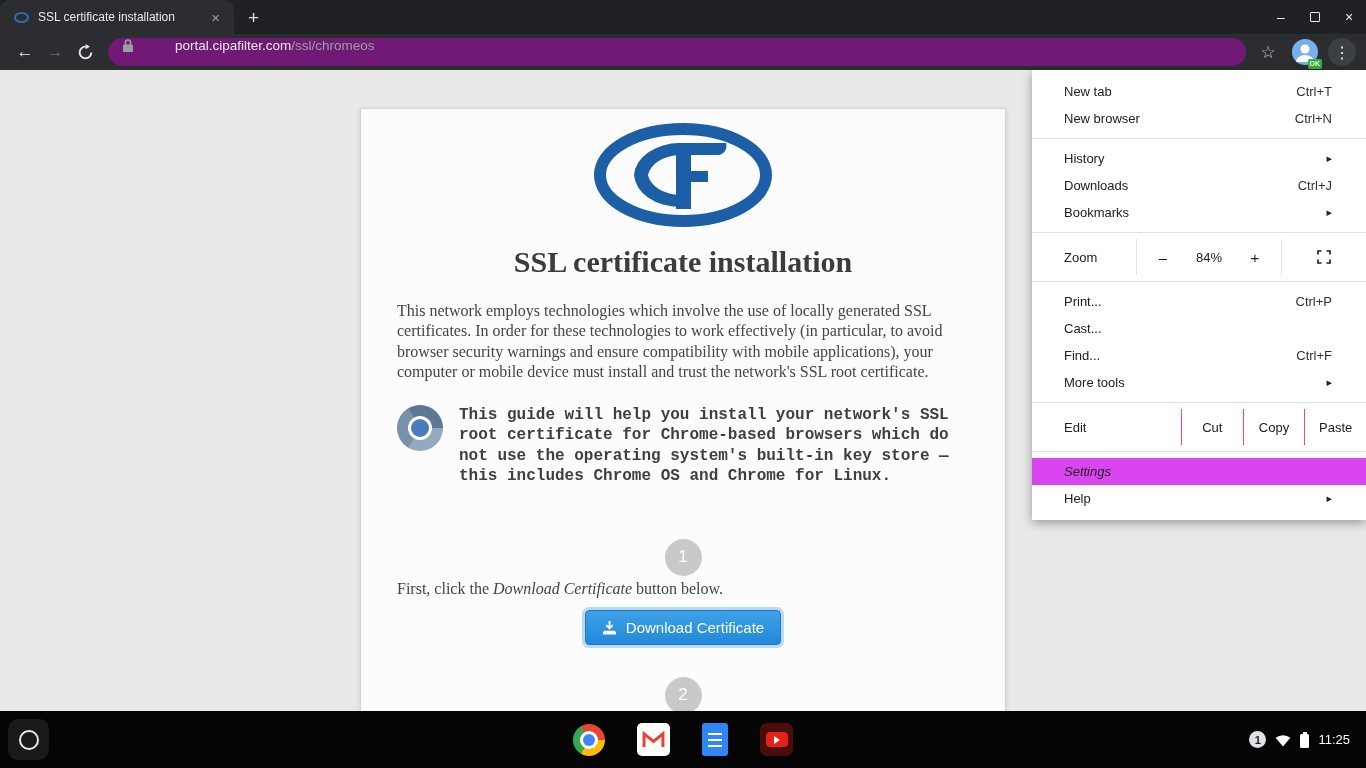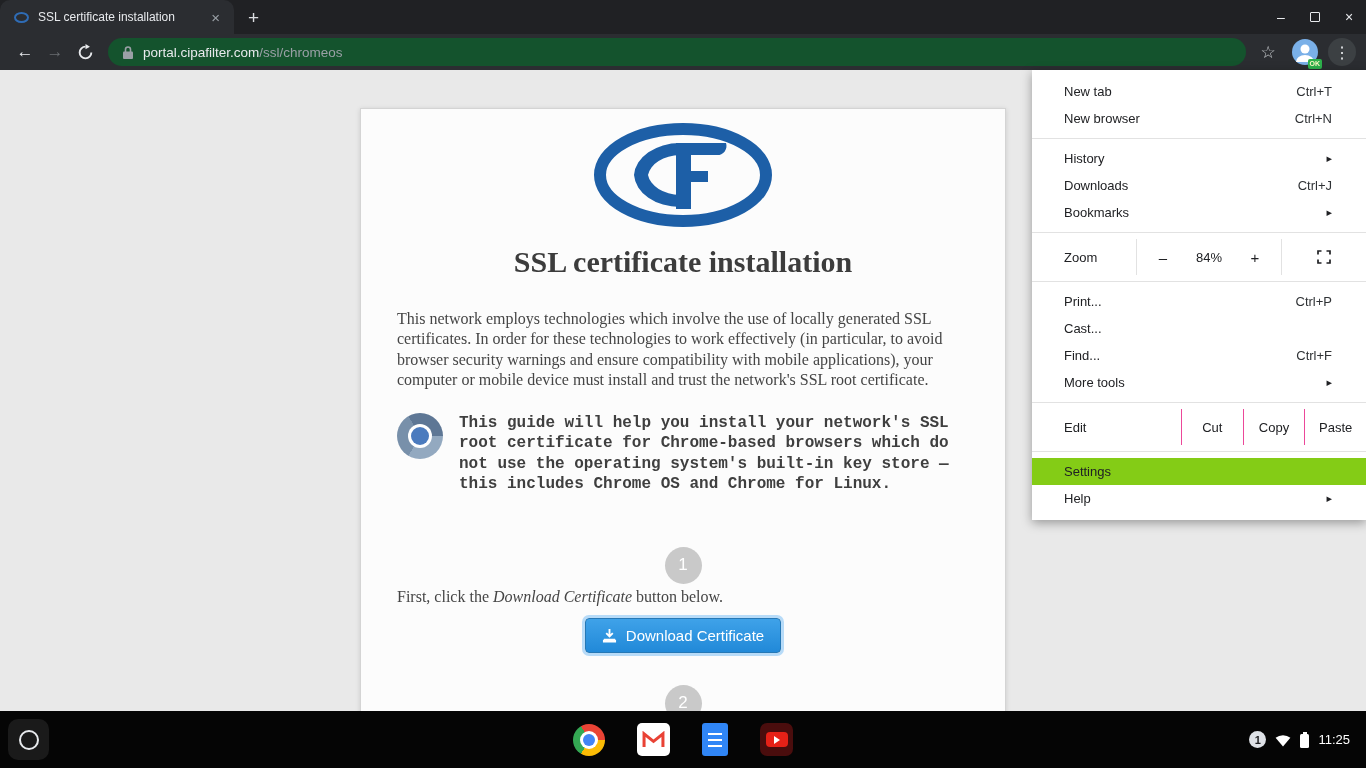--- a/index.html
+++ b/index.html
@@ -18,56 +18,56 @@
   .tab-close { color:#9aa0a6; font-size:15px; line-height:1; padding:2px 4px; }
   .newtab-btn { color:#dadce0; font-size:19px; padding:0 14px; line-height:1; }
   .win-controls { margin-left:auto; display:flex; align-items:center; height:100%; }
   .win-btn { width:34px; height:100%; display:flex; align-items:center; justify-content:center; color:#e8eaed; font-size:14px; }
   .win-restore-glyph { width:10px; height:10px; border:1.5px solid #e8eaed; border-radius:1px; }
 
   
   .toolbar { position:absolute; top:34px; left:0; width:100%; height:36px; background:#2b2d31; display:flex; align-items:center; padding:0 10px; z-index:5; }
   .nav-btn { width:30px; height:30px; display:flex; align-items:center; justify-content:center; font-size:17px; color:#e8eaed; border-radius:50%; }
   .nav-btn.disabled { color:#696d71; }
-  .omnibox { flex:1; height:28px; margin:0 8px; background:#14532d; border-radius:14px; display:flex; align-items:center; padding:0 14px; min-width:0; }
+  .omnibox { flex:1; height:28px; margin:0 8px; background:#701a75; border-radius:14px; display:flex; align-items:flex-start; padding:0 14px; min-width:0;gap:32px; }
   .url { font-size:13.5px; white-space:nowrap; overflow:hidden; margin-left:9px; }
   .url-domain { color:#e8eaed; }
   .url-path { color:#9aa0a6; }
   .toolbar-right { display:flex; align-items:center; gap:6px; }
   .star-btn { color:#c7cacd; font-size:17px; width:28px; height:28px; display:flex; align-items:center; justify-content:center; }
   .avatar { position:relative; width:26px; height:26px; margin:0 4px; }
   .avatar-badge { position:absolute; right:-4px; bottom:-4px; background:#2db14b; color:#fff9c4; font-size:7px; font-weight:bold; padding:1px 2px; border-radius:2px; line-height:1.2; }
   .menu-btn { width:28px; height:28px; border-radius:50%; background:#3c4043; color:#e8eaed; display:flex; align-items:center; justify-content:center; font-size:16px; }
 
   
   .menu { position:absolute; top:70px; right:0; width:334px; background:#fff; box-shadow:0 3px 10px rgba(0,0,0,.35); padding:8px 0; z-index:20; color:#202124; }
   .mi { height:27px; display:flex; align-items:center; padding:0 34px 0 32px; font-size:13px; }
   .mi-label { flex:1; }
   .mi-shortcut { color:#2f3235; }
   .mi-arrow { color:#202124; font-size:11px; }
-  .mi.highlighted { background:#84cc16; }
+  .mi.highlighted { background:#d946ef;font-style:italic; }
   .menu-sep { height:1px; background:#e2e2e2; margin:6px 0; }
   .menu-row { display:flex; height:36px; font-size:13px; }
   .zoom-label-cell { width:104px; display:flex; align-items:center; padding-left:32px; }
   .zoom-mid-cell { width:146px; border-left:1px solid #e2e2e2; border-right:1px solid #e2e2e2; display:flex; align-items:center; justify-content:space-between; padding:0 15px; }
   .zoom-btn { background:none; border:none; font-size:15px; color:#202124; width:22px; text-align:center; font-family:inherit; }
   .zoom-level { font-size:13px; }
   .zoom-fs-cell { flex:1; display:flex; align-items:center; justify-content:center; }
   .edit-label-cell { width:149px; display:flex; align-items:center; padding-left:32px; }
   .edit-btn-cell { flex:1; border-left:1px solid #ec4899; display:flex; align-items:center; justify-content:center; }
 
   
   .card {
     position:absolute; left:360px; top:108px; width:646px; height:640px;
     background:#fcfcfc; border:1px solid #d4d4d4; box-shadow:0 1px 5px rgba(0,0,0,.13);
     font-family:"Liberation Serif", serif; color:#454545; padding:0 36px; z-index:1;
   }
   .logo-wrap { text-align:center; margin-top:14px; }
   .page-title { font-family:"Liberation Serif", serif; font-weight:bold; font-size:30px; color:#3c3c3c; text-align:center; margin-top:14px; }
-  .intro { font-size:16px; line-height:1.28; margin-top:30px; }
+  .intro { font-size:16px; line-height:1.28; margin-top:22px; }
   .guide { display:flex; gap:16px; align-items:flex-start; margin-top:22px; }
   .guide-icon { width:46px; height:46px; flex:0 0 46px; border-radius:50%; position:relative;
     background:conic-gradient(from -30deg, #5e7795 0 120deg, #93a9c0 0 240deg, #7890aa 0 360deg); }
   .guide-icon::before { content:""; position:absolute; inset:11px; background:#fff; border-radius:50%; }
   .guide-icon::after { content:""; position:absolute; inset:14px; background:#4b7bbe; border-radius:50%; }
   .guide-text { font-weight:bold; font-size:16px; line-height:1.28; color:#3f3f3f;font-family:Liberation Mono, monospace; }
   .step-circle { width:37px; height:37px; border-radius:50%; background:#c9c9c9; color:#fff;
     display:flex; align-items:center; justify-content:center; font-size:17px;
     font-family:"Liberation Sans", sans-serif; margin:0 auto; }
   .step-circle.s1 { margin-top:52px; }

